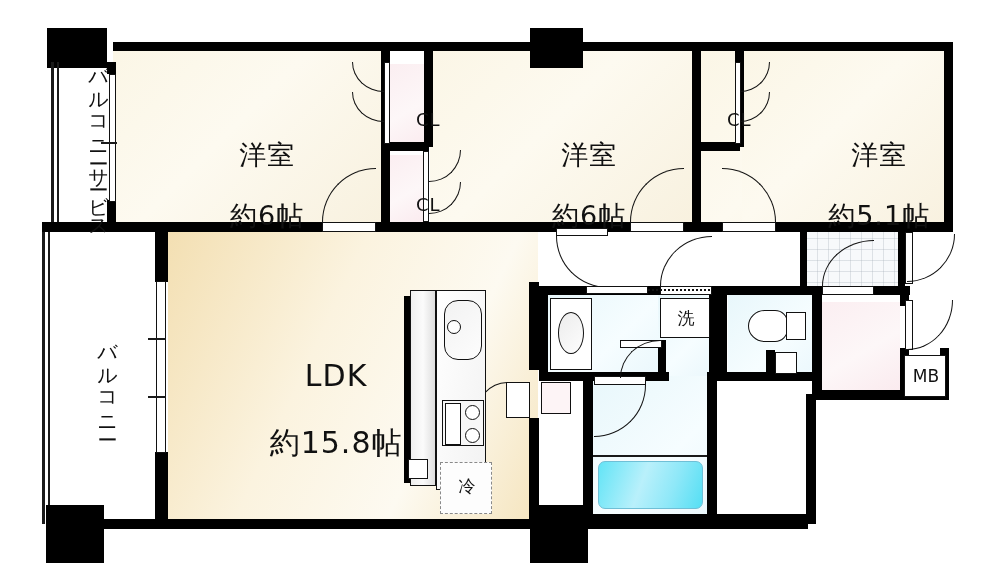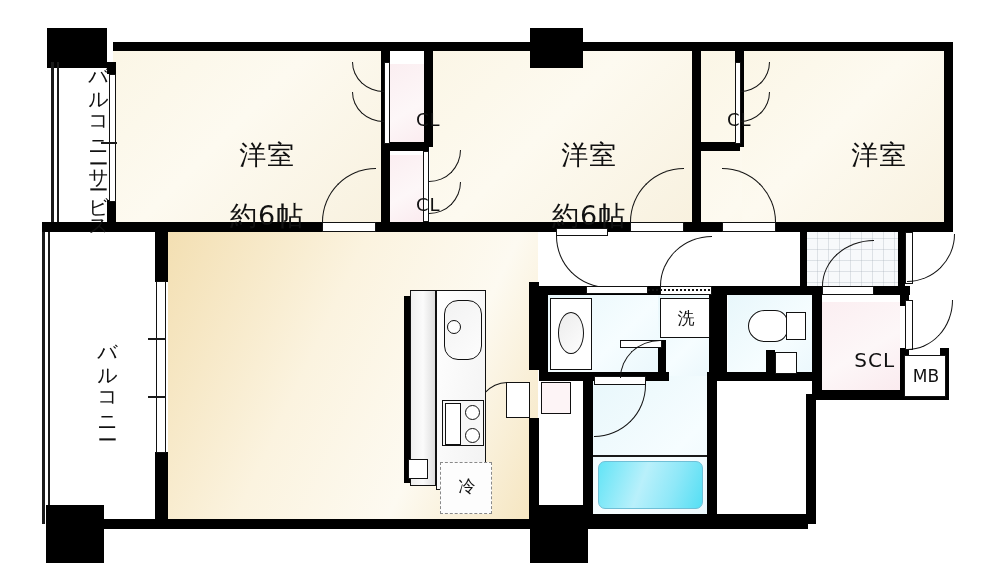--- a/index.html
+++ b/index.html
@@ -277,35 +277,37 @@
     <span>約6帖</span>
   </div>
 
   <div class="lbl lbl-room" style="left:490px;top:110px;width:160px;">
     <span>洋室</span><br>
     <span>約6帖</span>
   </div>
 
   <div class="lbl lbl-room" style="left:775px;top:110px;width:170px;">
     <span>洋室</span><br>
-  </div>
-
+    <span>約5.1帖</span>
+  </div>
+
+  <div class="lbl lbl-ldk" style="left:215px;top:325px;width:200px;">
+    <span>LDK</span><br>
+    <span>約15.8帖</span>
+  </div>
 
   <div class="lbl lbl-v" style="left:78px;top:315px;width:42px;height:130px;display:flex;justify-content:center;">
     <span>バルコニー</span>
   </div>
 
 
   <div class="lbl lbl-sm" style="left:389px;top:90px;width:40px;">
     <span>CL</span>
   </div>
   <div class="lbl lbl-sm" style="left:389px;top:175px;width:40px;">
     <span>CL</span>
   </div>
   <div class="lbl lbl-sm" style="left:700px;top:90px;width:40px;">
     <span>CL</span>
   </div>
 
-  <div class="lbl lbl-sm" style="left:822px;top:327px;width:76px;font-size:20px;">
-    <span>SCL</span>
-  </div>
 
 </div>
 
 </body></html>

